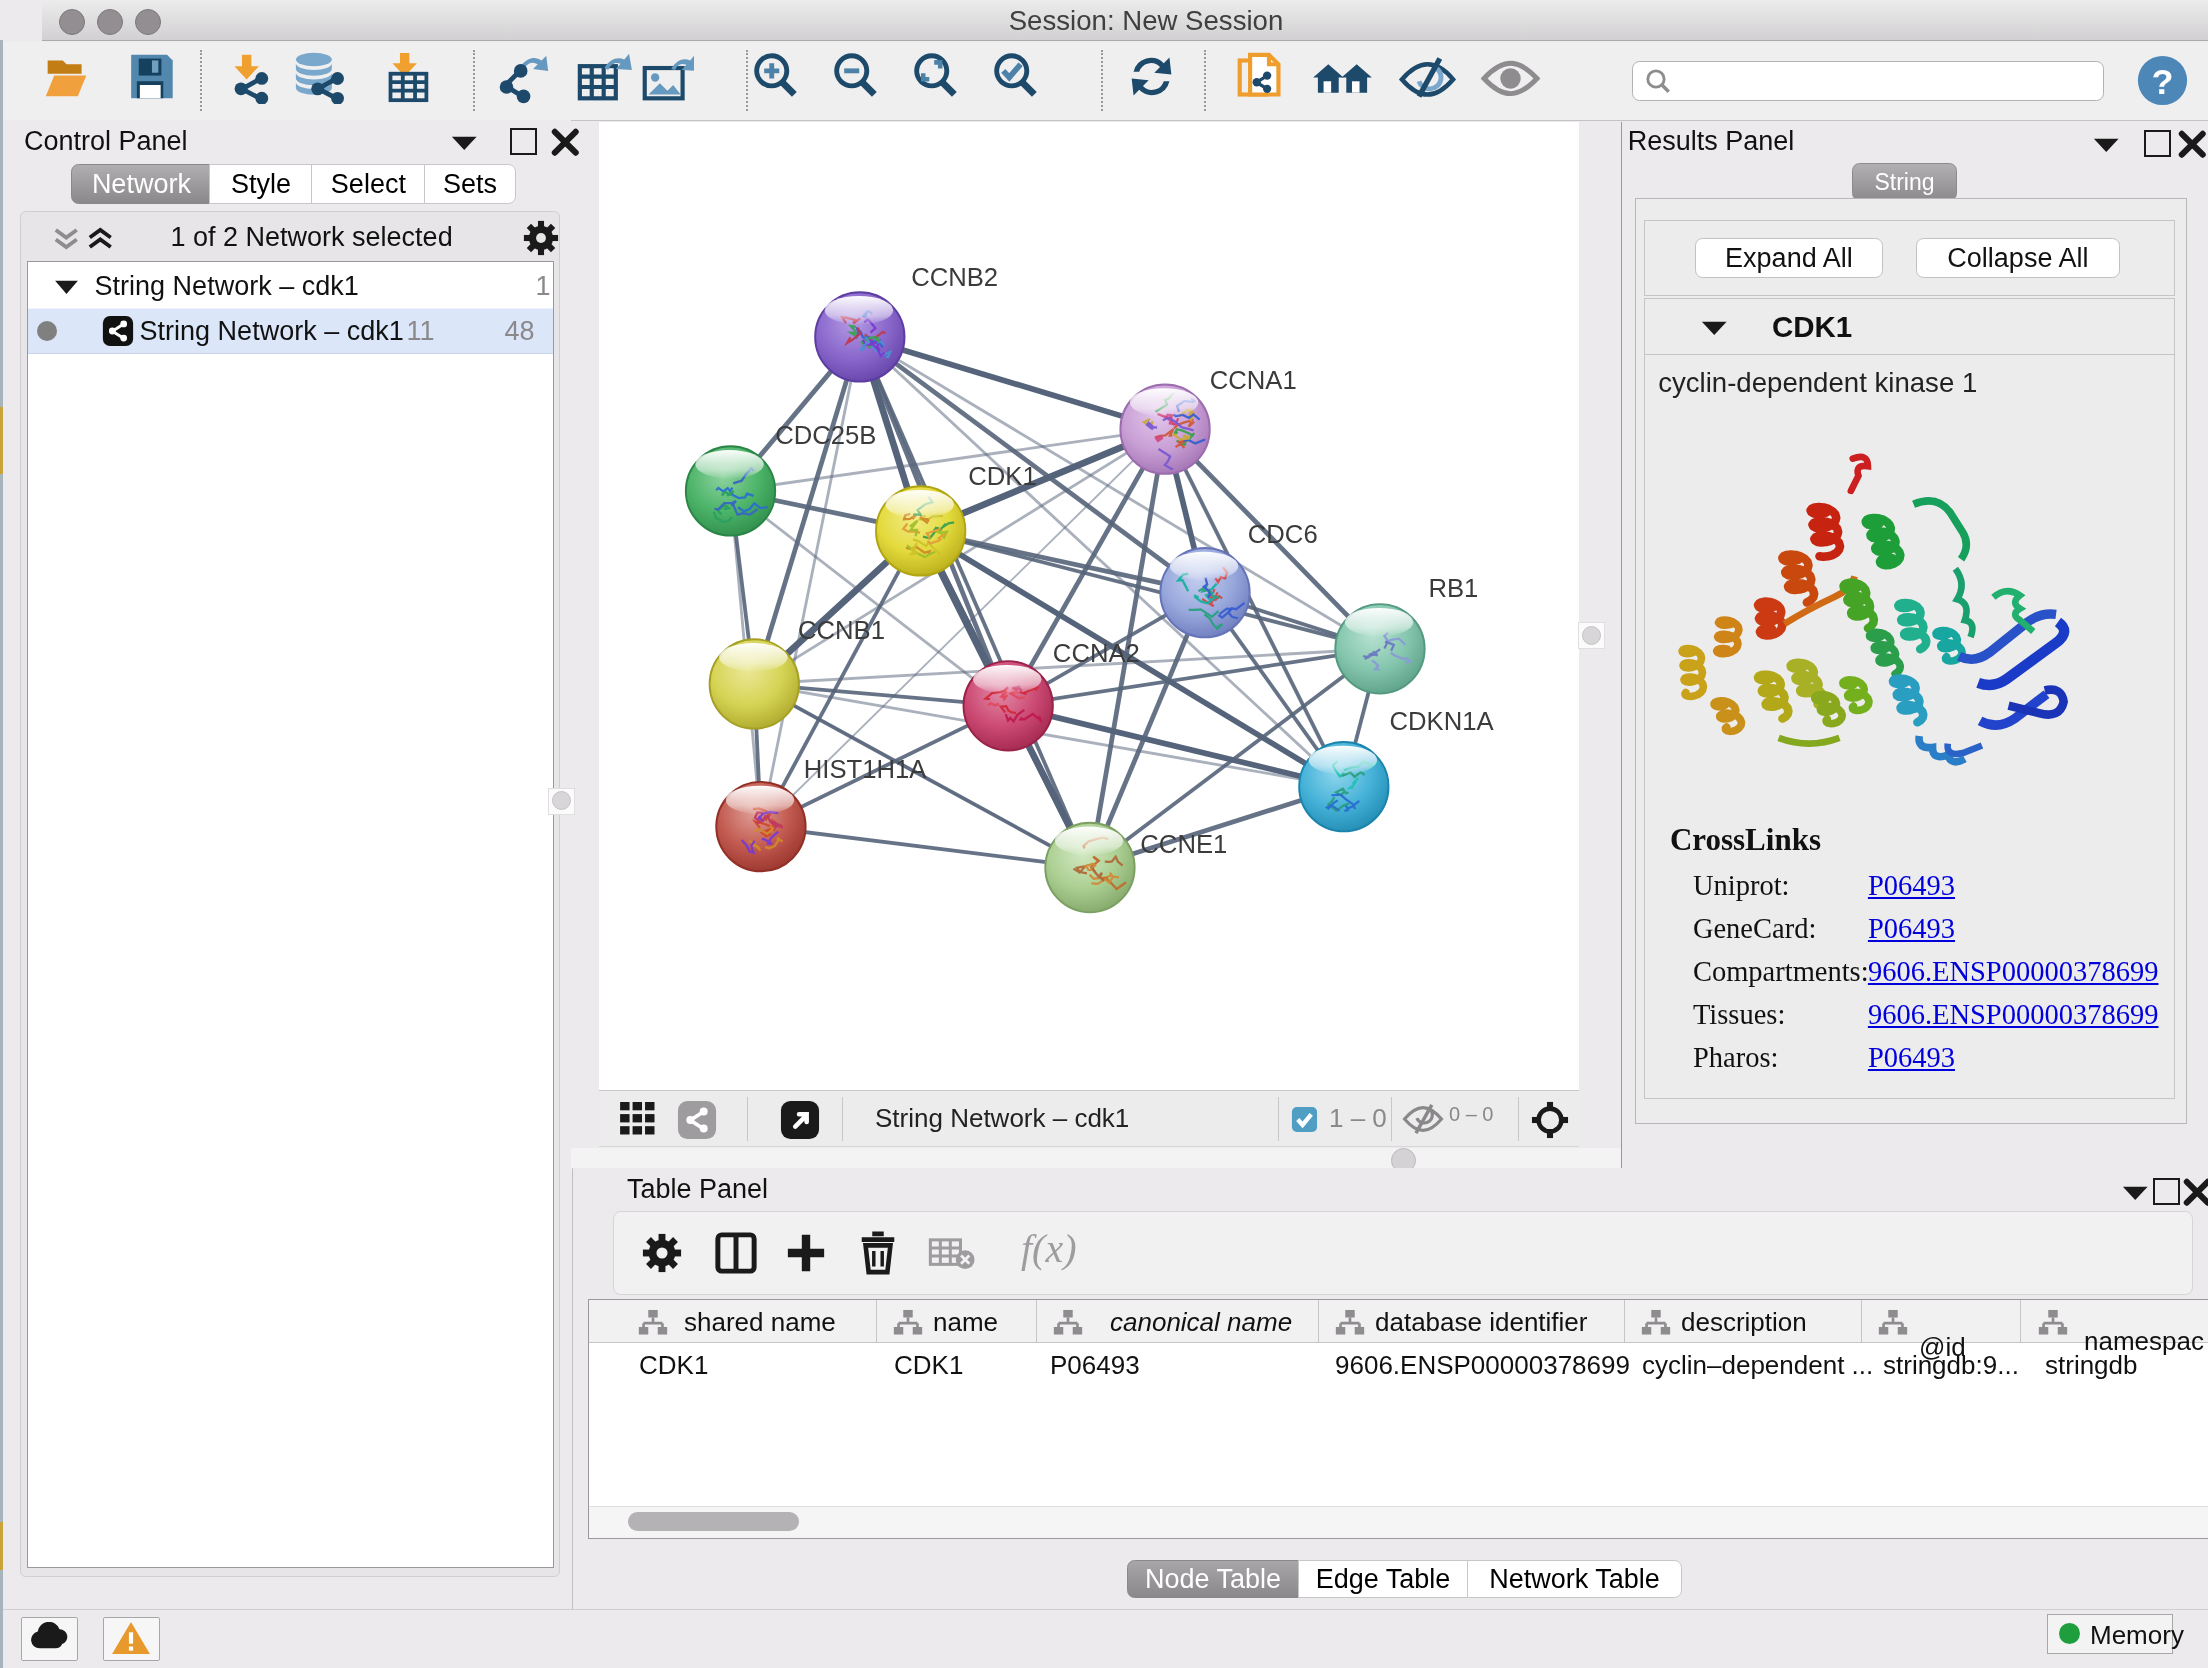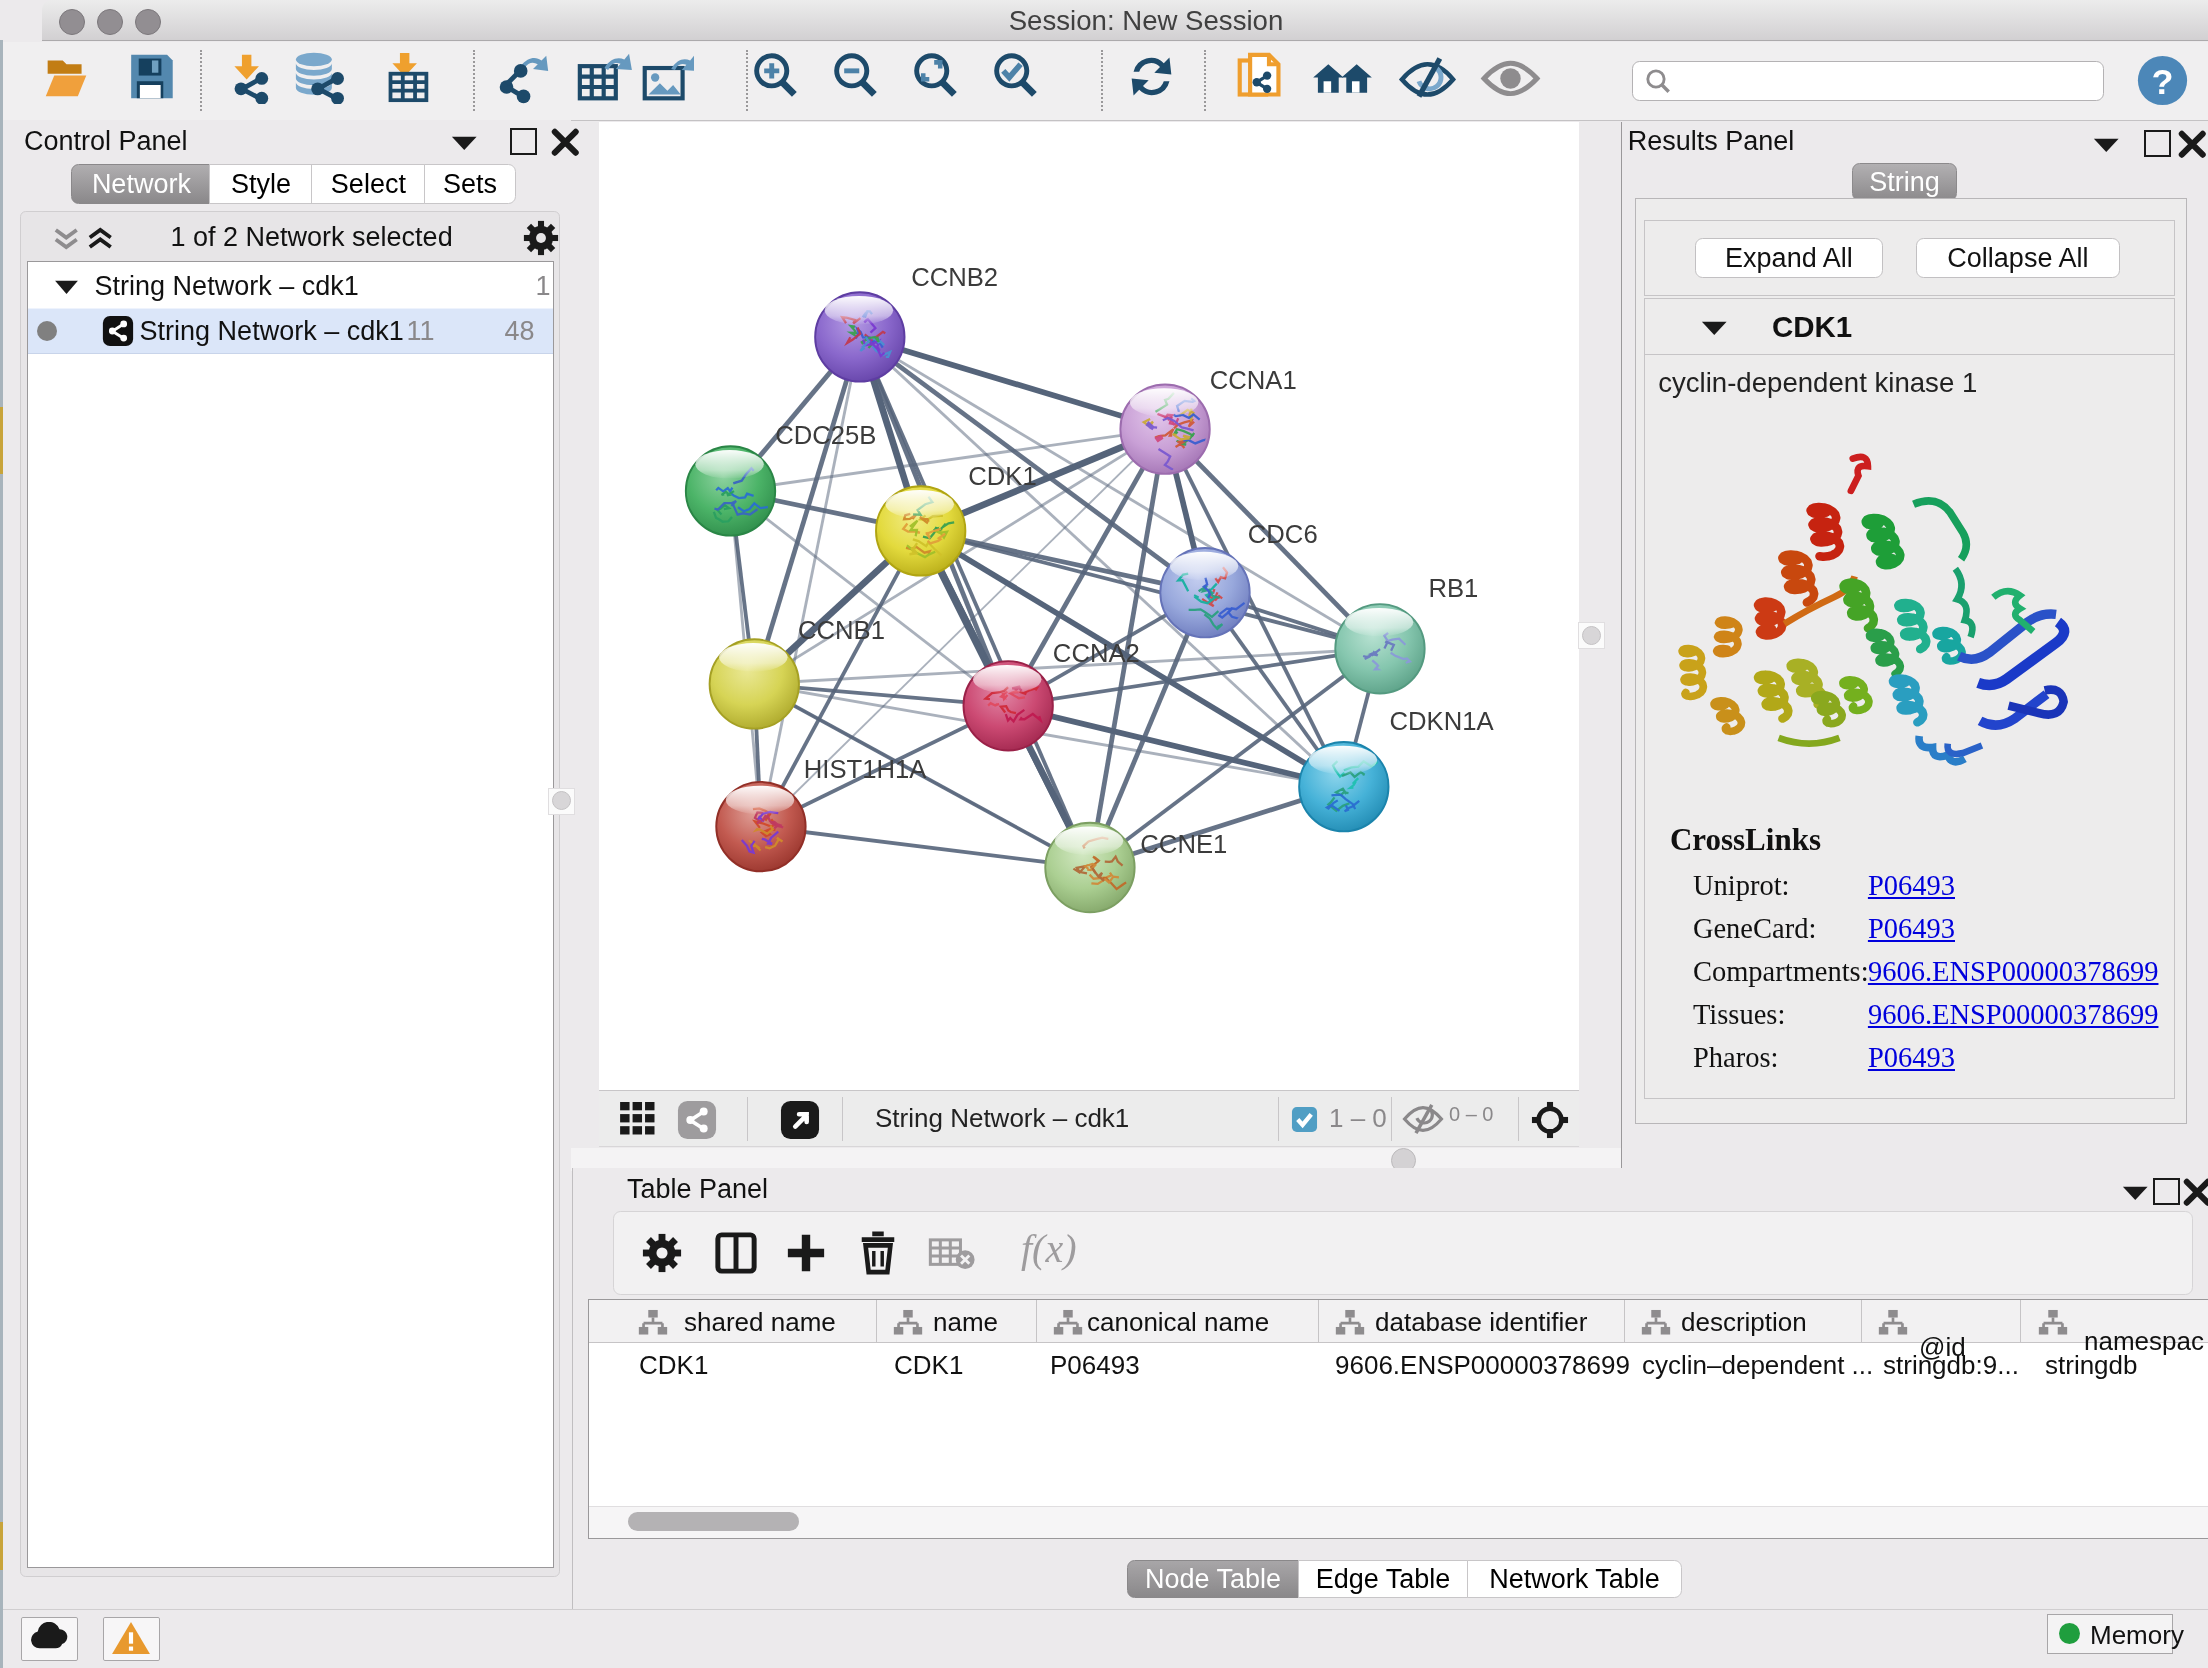--- a/index.html
+++ b/index.html
@@ -685,21 +685,21 @@
 <div class="abs" id="rpanel">
   <div class="abs ptitle" style="left:5.7px;top:3.8px;">Results Panel</div>
   <svg class="abs" style="left:470px;top:13.3px;" width="28.5" height="19" viewBox="0 0 15 10">
       <path d="M1 2 h13 l-6.5 7z" fill="#1a1a1a"></path>
     </svg>
   <div class="abs" style="left:522px;top:7.6px;width:23px;height:23px;border:2.9px solid #1a1a1a;"></div>
   <svg class="abs" style="left:556px;top:7.6px;" width="28.5" height="28.5" viewBox="0 0 15 15">
       <path d="M2 2 L13 13 M13 2 L2 13" stroke="#1a1a1a" stroke-width="3.2" stroke-linecap="round"></path>
     </svg>
 
-  <div class="abs" style="left:230px;top:41px;width:103px;height:36px;border-radius:7.6px;background:linear-gradient(#b2b0b2,#8c8a8c);border:1px solid #8c8a8c;color:#fff;font-size:27px;text-align:center;line-height:36px;">String</div>
+  <div class="abs" style="left:230px;top:41px;width:103px;height:36px;border-radius:7.6px;background:linear-gradient(#b2b0b2,#8c8a8c);border:1px solid #8c8a8c;color:#fff;font-size:23px;text-align:center;line-height:36px;">String</div>
 
   <div class="abs" style="left:13.3px;top:76px;width:550px;height:924px;background:#edecec;border:1.9px solid #b8b6b8;">
     <div class="abs" style="left:7.6px;top:21px;width:529px;height:74px;border:1.9px solid #c6c4c6;">
       <div class="abs" style="left:50px;top:17px;width:186px;height:38px;background:#fff;border:1.9px solid #c2c0c2;border-radius:7.6px;text-align:center;line-height:38px;font-size:27px;color:#111;">Expand All</div>
       <div class="abs" style="left:271px;top:17px;width:202px;height:38px;background:#fff;border:1.9px solid #c2c0c2;border-radius:7.6px;text-align:center;line-height:38px;font-size:27px;color:#111;">Collapse All</div>
     </div>
     <div class="abs" style="left:7.6px;top:99px;width:529px;height:799px;border:1.9px solid #c6c4c6;">
       <div class="abs" style="left:0;top:0;width:100%;height:55px;border-bottom:1.9px solid #c6c4c6;">
         <svg class="abs" style="left:55px;top:19px;" width="28.5" height="19" viewBox="0 0 15 10">
             <path d="M1 2 h13 l-6.5 7z" fill="#1a1a1a"></path>
@@ -817,21 +817,21 @@
           <rect x="1.5" y="10" width="5" height="4" fill="#8e8c8e"></rect>
           <rect x="11.5" y="10" width="5" height="4" fill="#8e8c8e"></rect>
         </svg>
         <span class="abs" style="left:344px;top:6.7px;">name</span>
       <svg class="hicon" style="left:462px;" viewBox="0 0 18 15">
           <rect x="6.5" y="1" width="5" height="4" fill="#8e8c8e"></rect>
           <path d="M9 5 v3 M4 8 h10 M4 8 v2 M14 8 v2" stroke="#8e8c8e" stroke-width="1.4" fill="none"></path>
           <rect x="1.5" y="10" width="5" height="4" fill="#8e8c8e"></rect>
           <rect x="11.5" y="10" width="5" height="4" fill="#8e8c8e"></rect>
         </svg>
-        <span class="abs" style="left:498px;top:6.7px;">canonical name</span>
+        <span class="abs" style="left:521px;top:6.7px;font-style:italic;">canonical name</span>
       <svg class="hicon" style="left:744px;" viewBox="0 0 18 15">
           <rect x="6.5" y="1" width="5" height="4" fill="#8e8c8e"></rect>
           <path d="M9 5 v3 M4 8 h10 M4 8 v2 M14 8 v2" stroke="#8e8c8e" stroke-width="1.4" fill="none"></path>
           <rect x="1.5" y="10" width="5" height="4" fill="#8e8c8e"></rect>
           <rect x="11.5" y="10" width="5" height="4" fill="#8e8c8e"></rect>
         </svg>
         <span class="abs" style="left:786px;top:6.7px;">database identifier</span>
       <svg class="hicon" style="left:1050px;" viewBox="0 0 18 15">
           <rect x="6.5" y="1" width="5" height="4" fill="#8e8c8e"></rect>
           <path d="M9 5 v3 M4 8 h10 M4 8 v2 M14 8 v2" stroke="#8e8c8e" stroke-width="1.4" fill="none"></path>

